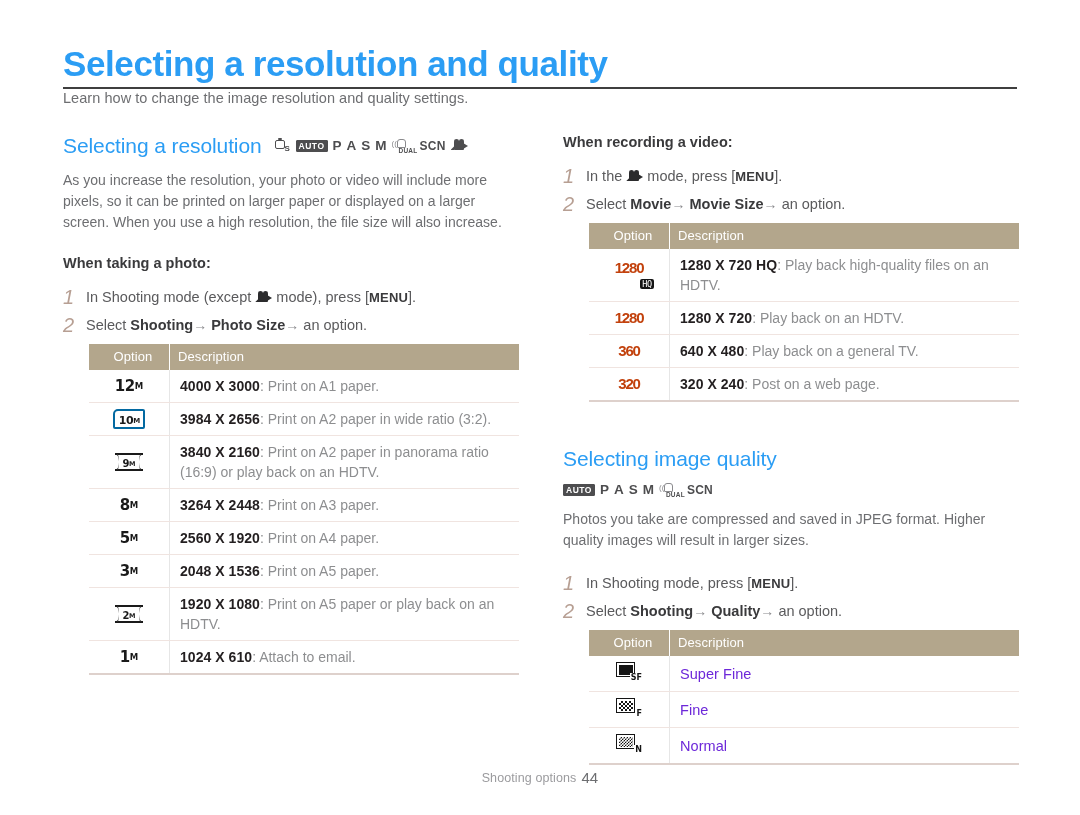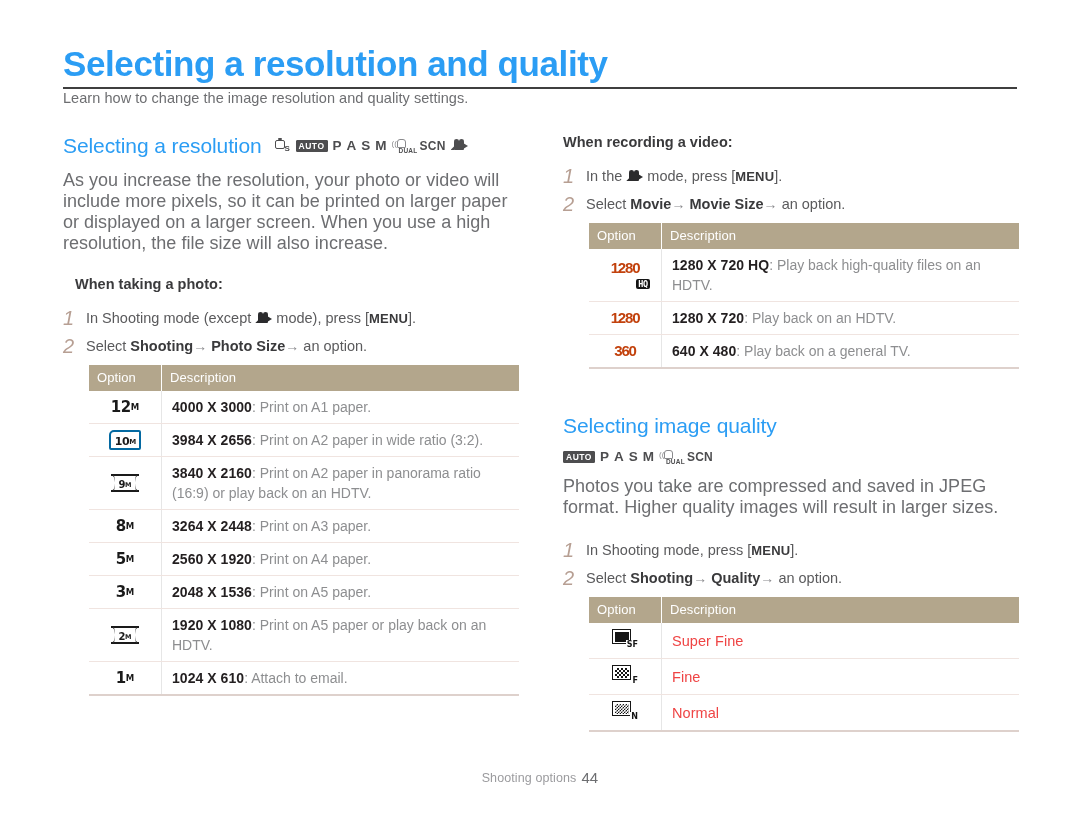--- a/index.html
+++ b/index.html
@@ -205,21 +205,21 @@
   .m-movie .tail {
     position: absolute;
     left: 0px; top: 7px;
     width: 4px; height: 4px;
     background: #4d4d4f;
     clip-path: polygon(100% 0, 100% 100%, 0 100%);
   }
 
   
   .para {
-    font-size: 18px;
+    font-size: 14px;
     line-height: 21px;
     color: #6d6e71;
     letter-spacing: 0.02px;
   }
   .bold-label {
     font-size: 14.5px;
     color: #3a3a3c;
     font-weight: bold;
     letter-spacing: 0.02px;
   }
@@ -292,22 +292,22 @@
     color: #ffffff;
     font-weight: normal;
     font-size: 13px;
     text-align: left;
     padding: 5px 8px 6px 8px;
     letter-spacing: 0.1px;
   }
   .opt-table thead th.th-opt {
     width: 56px;
     border-right: 1px solid #ffffff;
-    text-align: left;
-    padding-left: 8px;
+    text-align: center;
+    padding-left: 16px;
   }
   .opt-table tbody td {
     border-bottom: 1px solid #f0e4e0;
     font-size: 14px;
     color: #6d6e71;
     padding: 6px 6px 6px 10px;
     vertical-align: middle;
     line-height: 20px;
   }
   .opt-table tbody td.c-opt {
@@ -383,21 +383,21 @@
     letter-spacing: -1.2px;
     line-height: 15px;
     display: inline-block;
   }
   .lcd-hq-wrap { display: inline-block; text-align: center; }
   .lcd-hq-tag {
     display: block;
     background: #151515;
     color: #ffffff;
     font-family: "DejaVu Sans Mono", monospace;
-    font-weight: bold;
+    font-weight: normal;
     font-size: 8.5px;
     letter-spacing: -0.4px;
     border-radius: 2px;
     line-height: 10px;
     margin-top: 1px;
     padding: 0 2px;
     margin-left: 36px;
   }
 
   
@@ -443,21 +443,21 @@
     font-family: "DejaVu Sans", sans-serif;
     font-weight: bold;
     font-size: 8px;
     color: #151515;
     line-height: 9px;
     background: #ffffff;
     padding-left: 1px;
   }
   .q-label {
     font-size: 14.5px;
-    color: #ef4444;
+    color: #6d28d9;
     letter-spacing: 0.05px;
   }
 
   
   .footer {
     position: absolute;
     left: 0;
     top: 769px;
     width: 1080px;
     text-align: center;
@@ -508,21 +508,21 @@
             <span class="reel1"></span>
             <span class="reel2"></span>
             <span class="body"></span>
             <span class="lens"></span>
           </span>
       </span>
     </div>
 
     <div class="para" style="margin-top:12px;">As you increase the resolution, your photo or video will include more pixels, so it can be printed on larger paper or displayed on a larger screen. When you use a high resolution, the file size will also increase.</div>
 
-    <div class="bold-label" style="margin-top:22px;margin-left:12px;">When taking a photo:</div>
+    <div class="bold-label" style="margin-top:22px;">When taking a photo:</div>
 
     <div style="margin-top:16px;">
       <div class="step">
         <span class="step-num">1</span>
         <span class="step-text"><span>In Shooting mode (except </span><span class="inline-movie"><span class="tail"></span><span class="reel1"></span><span class="reel2"></span><span class="body"></span><span class="lens"></span></span><span> mode), press [</span><span class="menu-key">MENU</span><span>].</span></span>
       </div>
       <div class="step">
         <span class="step-num">2</span>
         <span class="step-text"><span>Select </span><b>Shooting</b><span class="arrow">→</span> <b>Photo Size</b><span class="arrow">→</span><span> an option.</span></span>
       </div>
@@ -599,20 +599,24 @@
           <td class="c-opt"><span class="lcd-hq-wrap"><span class="lcd">1280</span><span class="lcd-hq-tag">HQ</span></span></td>
           <td><span class="desc-val">1280 X 720 HQ</span><span class="desc-rest">: Play back high-quality files on an HDTV.</span></td>
         </tr>
         <tr>
           <td class="c-opt"><span class="lcd">1280</span></td>
           <td><span class="desc-val">1280 X 720</span><span class="desc-rest">: Play back on an HDTV.</span></td>
         </tr>
         <tr>
           <td class="c-opt"><span class="lcd">360</span></td>
           <td><span class="desc-val">640 X 480</span><span class="desc-rest">: Play back on a general TV.</span></td>
+        </tr>
+        <tr>
+          <td class="c-opt"><span class="lcd">320</span></td>
+          <td><span class="desc-val">320 X 240</span><span class="desc-rest">: Post on a web page.</span></td>
         </tr>
       </tbody>
     </table>
 
     <div class="sec-head" style="margin-top:45px;flex-direction:column;">
       <span class="sec-title">Selecting image quality</span>
       <span class="modes">
         <span class="m-auto">AUTO</span>
         <span class="m-letter">P</span>
         <span class="m-letter">A</span>

